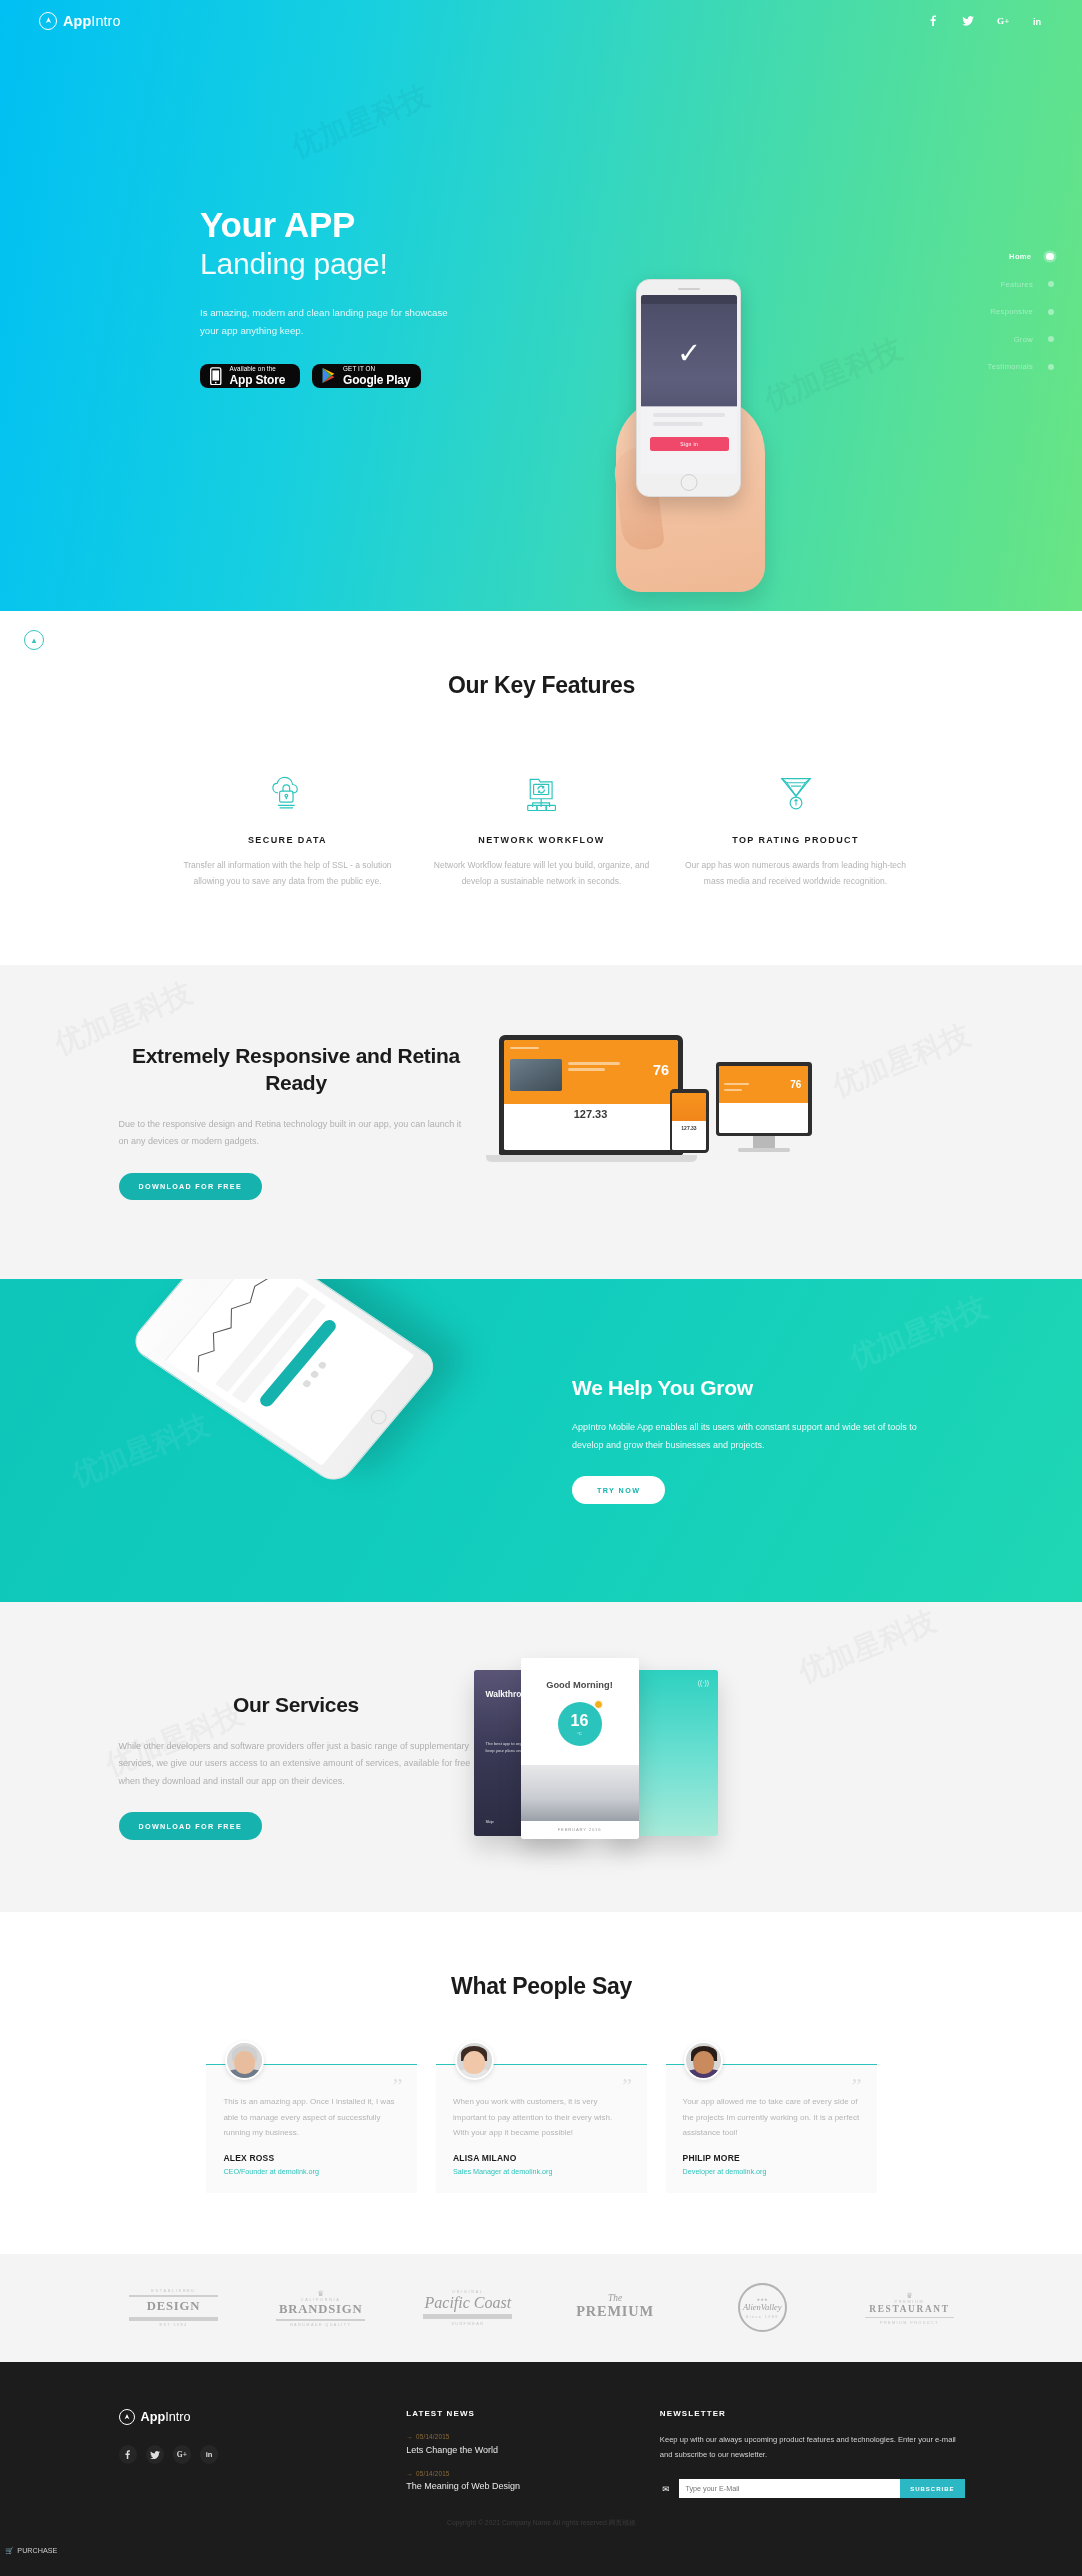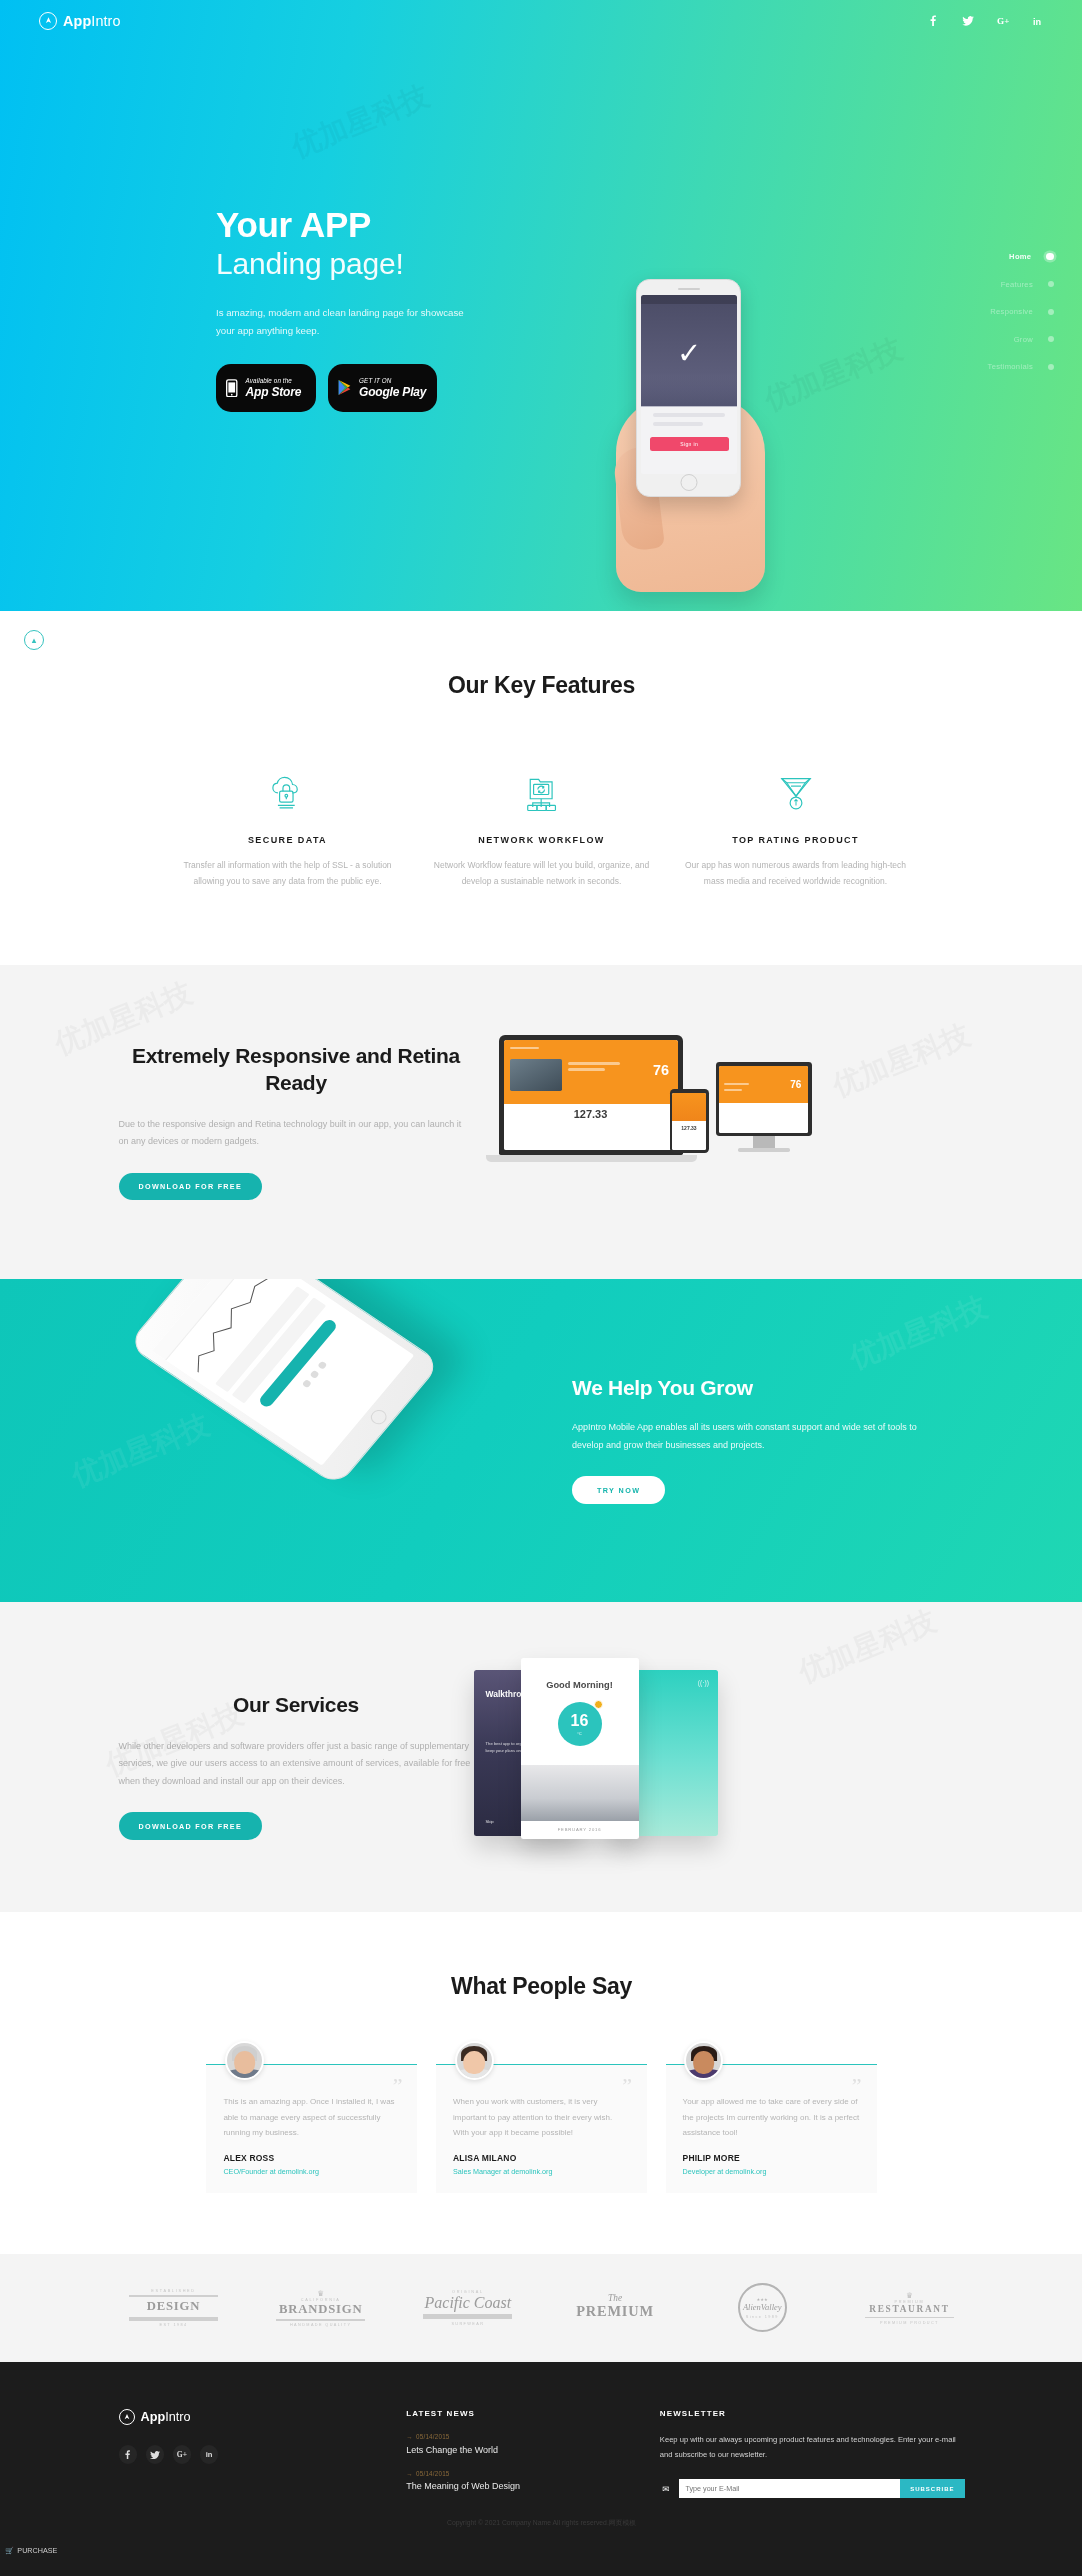--- a/index.html
+++ b/index.html
@@ -38,38 +38,38 @@
   .social-top { display: flex; align-items: center; gap: 23px; }
   .social-top .sicon {
     color: rgba(255,255,255,.92);
     font-size: 10px; font-weight: 700;
     width: 12px; text-align: center; cursor: pointer;
     font-family: "Liberation Serif", serif;
   }
   .social-top .sicon svg { display:block; margin:0 auto; }
 
   .hero-inner { position: relative; width: 1083px; height: 611px; }
-  .hero-copy { position: absolute; left: 216px; top: 206px; width: 355px; }
+  .hero-copy { position: absolute; left: 200px; top: 206px; width: 355px; }
   .hero-h1 {
     font-size: 35px; font-weight: 700; color: #ffffff; line-height: 1.08;
     letter-spacing: -0.3px;
   }
   .hero-h2 {
     font-size: 30px; font-weight: 300; color: rgba(255,255,255,.95);
     line-height: 1.25; margin-top: 1.7px; letter-spacing: -0.2px;
   }
   .hero-sub {
     margin-top: 21px; font-size: 9.7px; line-height: 1.85;
     color: rgba(255,255,255,.88); width: 254px;
   }
   .store-btns { margin-top: 24px; display: flex; gap: 12px; }
   .store-btn {
-    background: #090909; border-radius: 15px; height: 48px;
+    background: #090909; border-radius: 8px; height: 24px;
     display: flex; align-items: center; gap: 6.8px; padding: 0 11px 0 9.3px;
-    cursor: pointer; min-width: 100px; font-style: italic;
+    cursor: pointer; min-width: 100px;
   }
   .store-btn .glyph { flex: 0 0 auto; display:flex; align-items:center; }
   .store-btn .labels { display: flex; flex-direction: column; justify-content: center; line-height: 1; }
   .store-btn .small { font-size: 6.3px; color: #fff; letter-spacing: 0.1px; margin-bottom: 1.7px; }
   .store-btn .big { font-size: 12px; color: #fff; font-weight: 700; letter-spacing: -0.2px; }
 
   
   .hero-phone { position: absolute; left: 592px; top: 279px; width: 195px; height: 279px; }
   .hand {
     position: absolute; left: 24px; top: 118px; width: 149px; height: 195px;

